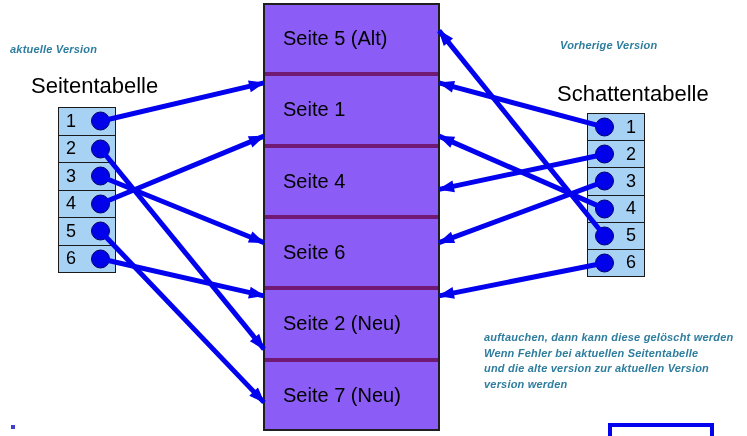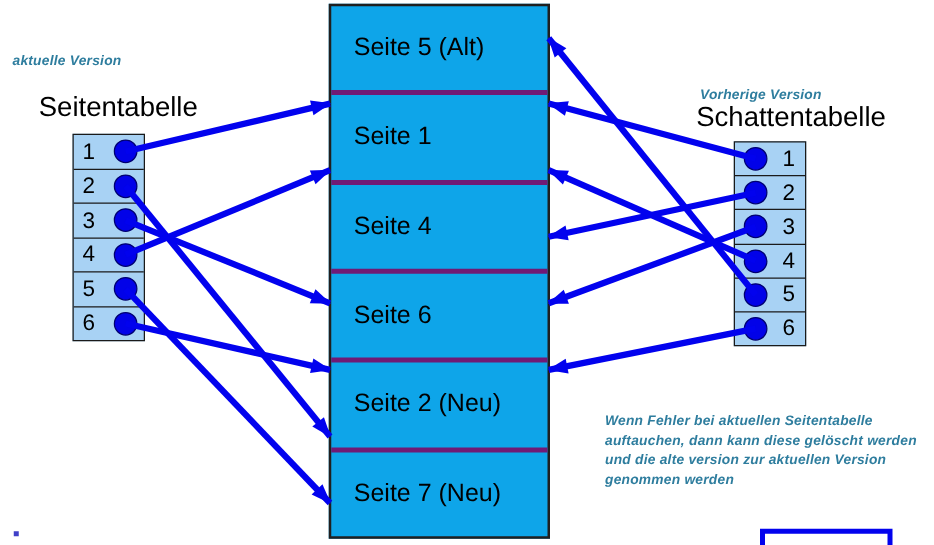--- a/index.html
+++ b/index.html
@@ -34,42 +34,42 @@
   .dot{
     position:absolute;width:19px;height:19px;border-radius:50%;
     background:#0202e8;border:1px solid #000070;box-sizing:border-box;
     top:50%;transform:translateY(-50%);z-index:4;
   }
   .ltable .dot{left:32px;}
   .rtable .dot{left:7px;}
   
   .page-column{
     display:flex;flex-direction:column;box-sizing:border-box;
-    border:2px solid #1f1f1f;background:#0ea5e9;z-index:1;text-align:center;
+    border:2px solid #1f1f1f;background:#8b5cf6;z-index:1;text-align:center;
   }
   .page-row{
     flex:1;display:flex;align-items:center;padding-left:18px;
     border-top:4px solid #701a75;box-sizing:border-box;
     font-size:20px;color:#000;
   }
   .page-row:first-child{border-top:none;}
   #arrows{position:absolute;left:0;top:0;z-index:3;pointer-events:none;}
   
   .cut-box{
     box-sizing:border-box;border:4px solid #0202ee;background:#fff;z-index:2;
   }
   .tiny-dot{width:4px;height:4px;background:#4040c8;}
 </style>
 </head>
 <body>
 
 <div id="canvas">
 
   <div class="abs teal-label" style="left:10px;top:43px;">aktuelle Version</div>
-  <div class="abs teal-label" style="left:560px;top:39px;margin-top:31px;">Vorherige Version</div>
+  <div class="abs teal-label" style="left:560px;top:39px;">Vorherige Version</div>
 
   <div class="abs table-title" style="left:19px;top:73px;">Seitentabelle</div>
   <div class="abs table-title" style="left:545px;top:81px;">Schattentabelle</div>
 
   <div class="abs side-table ltable" style="left:58px;top:107px;width:58px;height:166px;">
     <div class="side-row">
       <span class="cell-num">1</span>
       <span class="dot"></span>
     </div>
     <div class="side-row">
@@ -124,24 +124,24 @@
       <span class="dot"></span>
       <span class="cell-num">5</span>
     </div>
     <div class="side-row">
       <span class="dot"></span>
       <span class="cell-num">6</span>
     </div>
   </div>
 
   <div class="abs note" style="left:484px;top:330px;width:262px;">
+    <div>auftauchen, dann kann diese gelöscht werden</div>
     <div>Wenn Fehler bei aktuellen Seitentabelle</div>
-    <div>auftauchen, dann kann diese gelöscht werden</div>
     <div>und die alte version zur aktuellen Version</div>
-    <div>genommen werden</div>
+    <div>version werden</div>
   </div>
 
   <div class="abs cut-box" style="left:608px;top:423px;width:106px;height:36px;"></div>
 
   <div class="abs tiny-dot" style="left:11px;top:425px;"></div>
 
   <svg id="arrows" width="747" height="436" viewBox="0 0 747 436">
     <defs>
       <marker id="ah" markerUnits="userSpaceOnUse" markerWidth="18" markerHeight="14" refX="16" refY="7" orient="auto">
         <path d="M1,1 L17,7 L1,13 Z" fill="#0202ee"></path>

